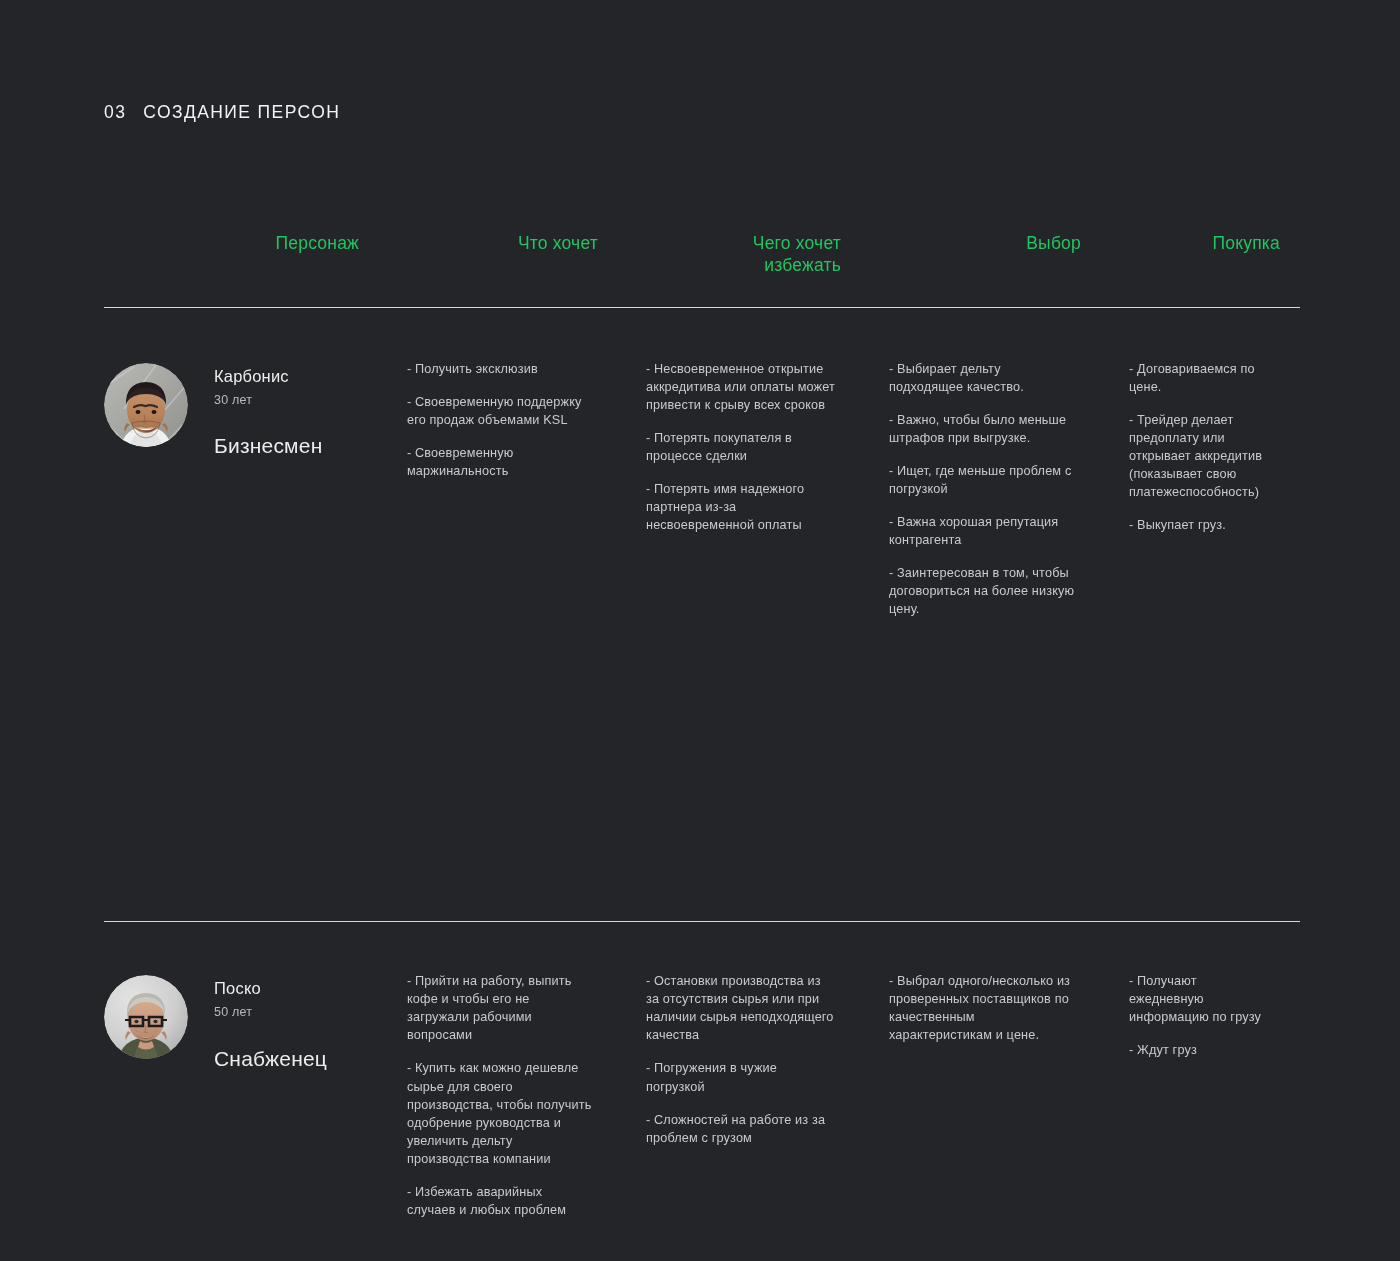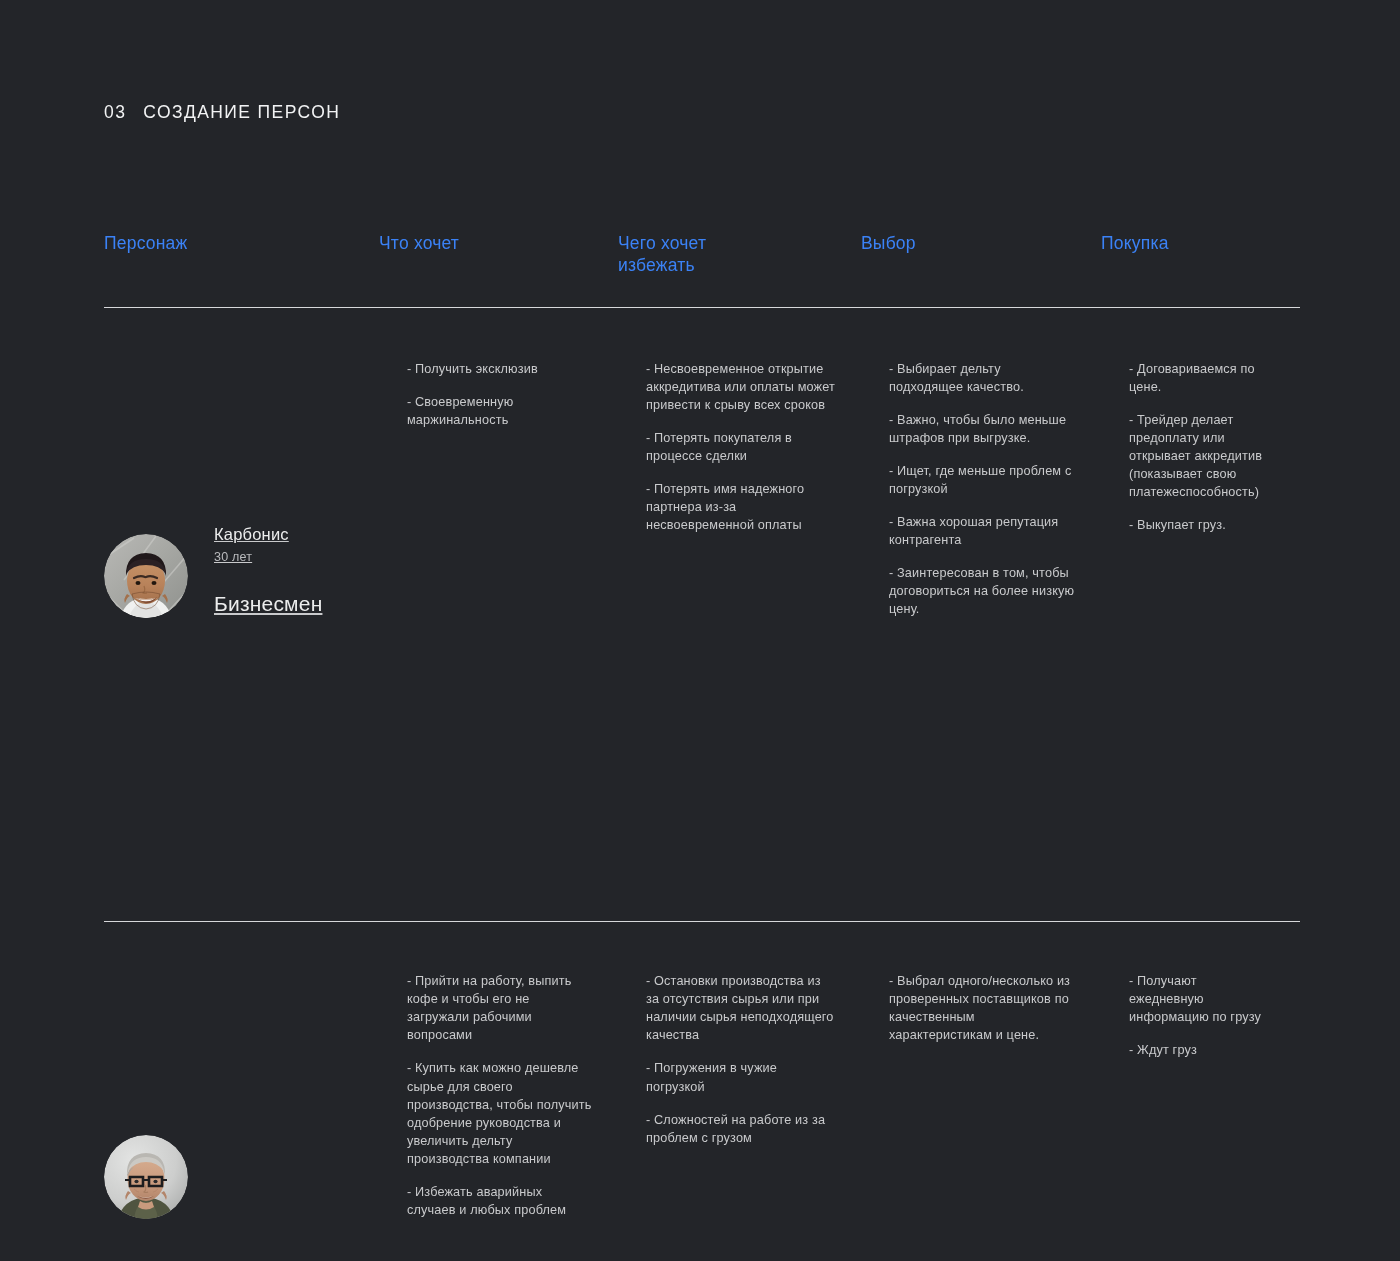--- a/index.html
+++ b/index.html
@@ -44,45 +44,45 @@
     display: grid;
     grid-template-columns: 275px 239px 243px 240px 199px;
     column-gap: 0;
   }
 
   
   .head-row { min-height: 68px; }
   .col-head {
     font-size: 17.5px;
     line-height: 1.28;
-    color: #3b82f6;
+    color: #22c55e;
     font-weight: 400;
     letter-spacing: 0.2px;
     padding-right: 20px;
+    text-align: right;
   }
 
   .divider {
     height: 1px;
     width: 1196px;
     background: #d7d8da;
     margin-top: 7px;
   }
 
   
   .persona-row { padding-top: 52px; }
   .persona-row.row-2 { padding-top: 50px; }
 
   .row-spacer-1 { height: 296px; }
   .row-spacer-2 { height: 186px; }
 
   .persona-cell {
     display: flex;
-    align-items: flex-end;
+    align-items: flex-start;
     padding-right: 14px;
-    text-decoration: underline;
   }
 
   .avatar {
     width: 84px;
     height: 84px;
     border-radius: 50%;
     flex: 0 0 84px;
     overflow: hidden;
     position: relative;
     margin-top: 3px;
@@ -190,20 +190,21 @@
       </div>
       <div class="persona-meta">
         <div class="persona-name">Карбонис</div>
         <div class="persona-age">30 лет</div>
         <div class="persona-role">Бизнесмен</div>
       </div>
     </div>
 
     <div class="bullet-list">
       <div class="bullet">- Получить эксклюзив</div>
+      <div class="bullet">- Своевременную поддержку его продаж объемами KSL</div>
       <div class="bullet">- Своевременную маржинальность</div>
     </div>
 
     <div class="bullet-list">
       <div class="bullet">- Несвоевременное открытие аккредитива или оплаты может привести к срыву всех сроков</div>
       <div class="bullet">- Потерять покупателя в процессе сделки</div>
       <div class="bullet">- Потерять имя надежного партнера из-за несвоевременной оплаты</div>
     </div>
 
     <div class="bullet-list">
@@ -263,20 +264,25 @@
             <ellipse cx="32.5" cy="46.5" rx="2.1" ry="1.8" fill="#2b2b2d"></ellipse>
             <ellipse cx="51.5" cy="46.5" rx="2.1" ry="1.8" fill="#2b2b2d"></ellipse>
             <path d="M41 50 q2 5 -1 7 q2 1 4 0" stroke="#a77d60" stroke-width="1.2" fill="none"></path>
             <path d="M33 61 q9 4 17 0 q-8 6 -17 0 z" fill="#8a5b48"></path>
             <path d="M34.5 61.3 q7.5 2.4 14 0 q-7 2 -14 0 z" fill="#efe9e6"></path>
             <path d="M30 54 q3 3 5 3" stroke="#b3856a" stroke-width="1" fill="none" opacity=".7"></path>
             <path d="M54 54 q-3 3 -5 3" stroke="#b3856a" stroke-width="1" fill="none" opacity=".7"></path>
           </g>
         </svg>
       </div>
+      <div class="persona-meta">
+        <div class="persona-name">Поско</div>
+        <div class="persona-age">50 лет</div>
+        <div class="persona-role">Снабженец</div>
+      </div>
     </div>
 
     <div class="bullet-list">
       <div class="bullet">- Прийти на работу, выпить кофе и чтобы его не загружали рабочими вопросами</div>
       <div class="bullet">- Купить как можно дешевле сырье для своего производства, чтобы получить одобрение руководства и увеличить дельту производства компании</div>
       <div class="bullet">- Избежать аварийных случаев и любых проблем</div>
     </div>
 
     <div class="bullet-list">
       <div class="bullet">- Остановки производства из за отсутствия сырья или при наличии сырья неподходящего качества</div>

